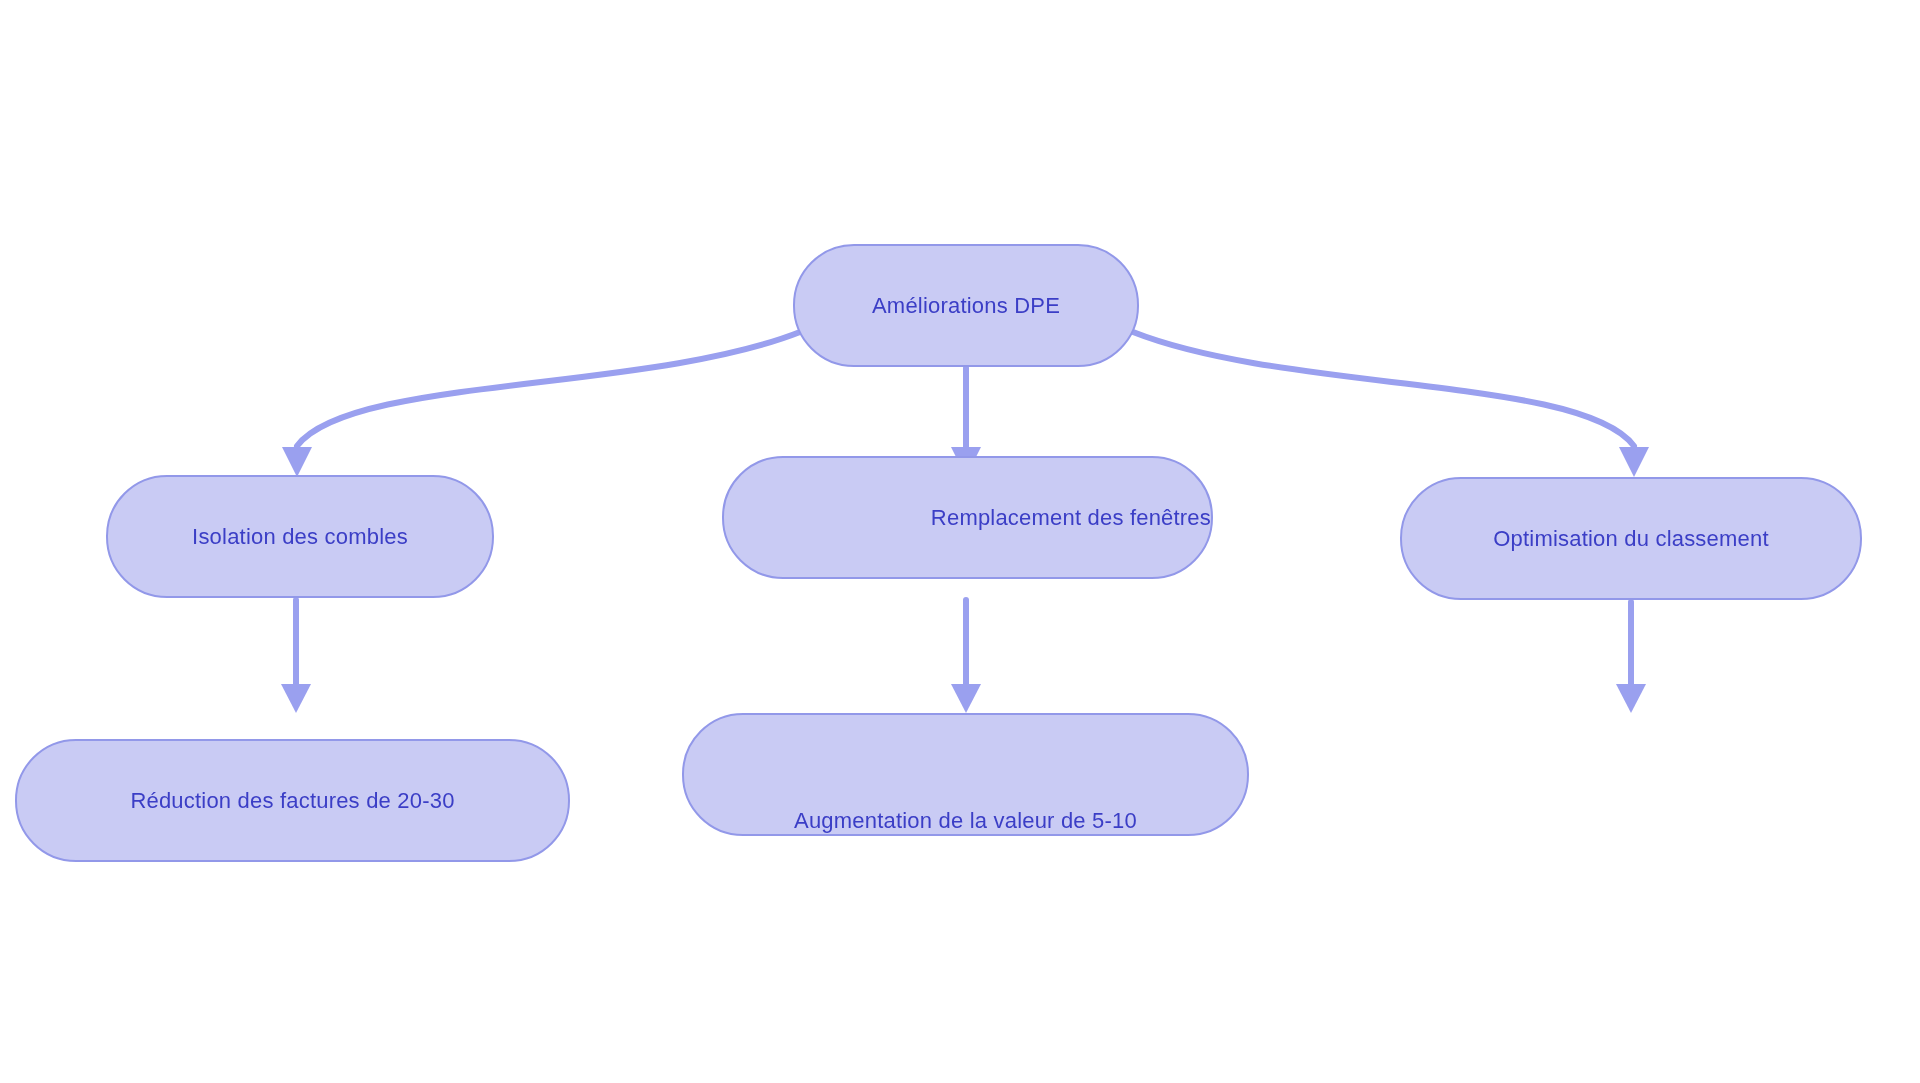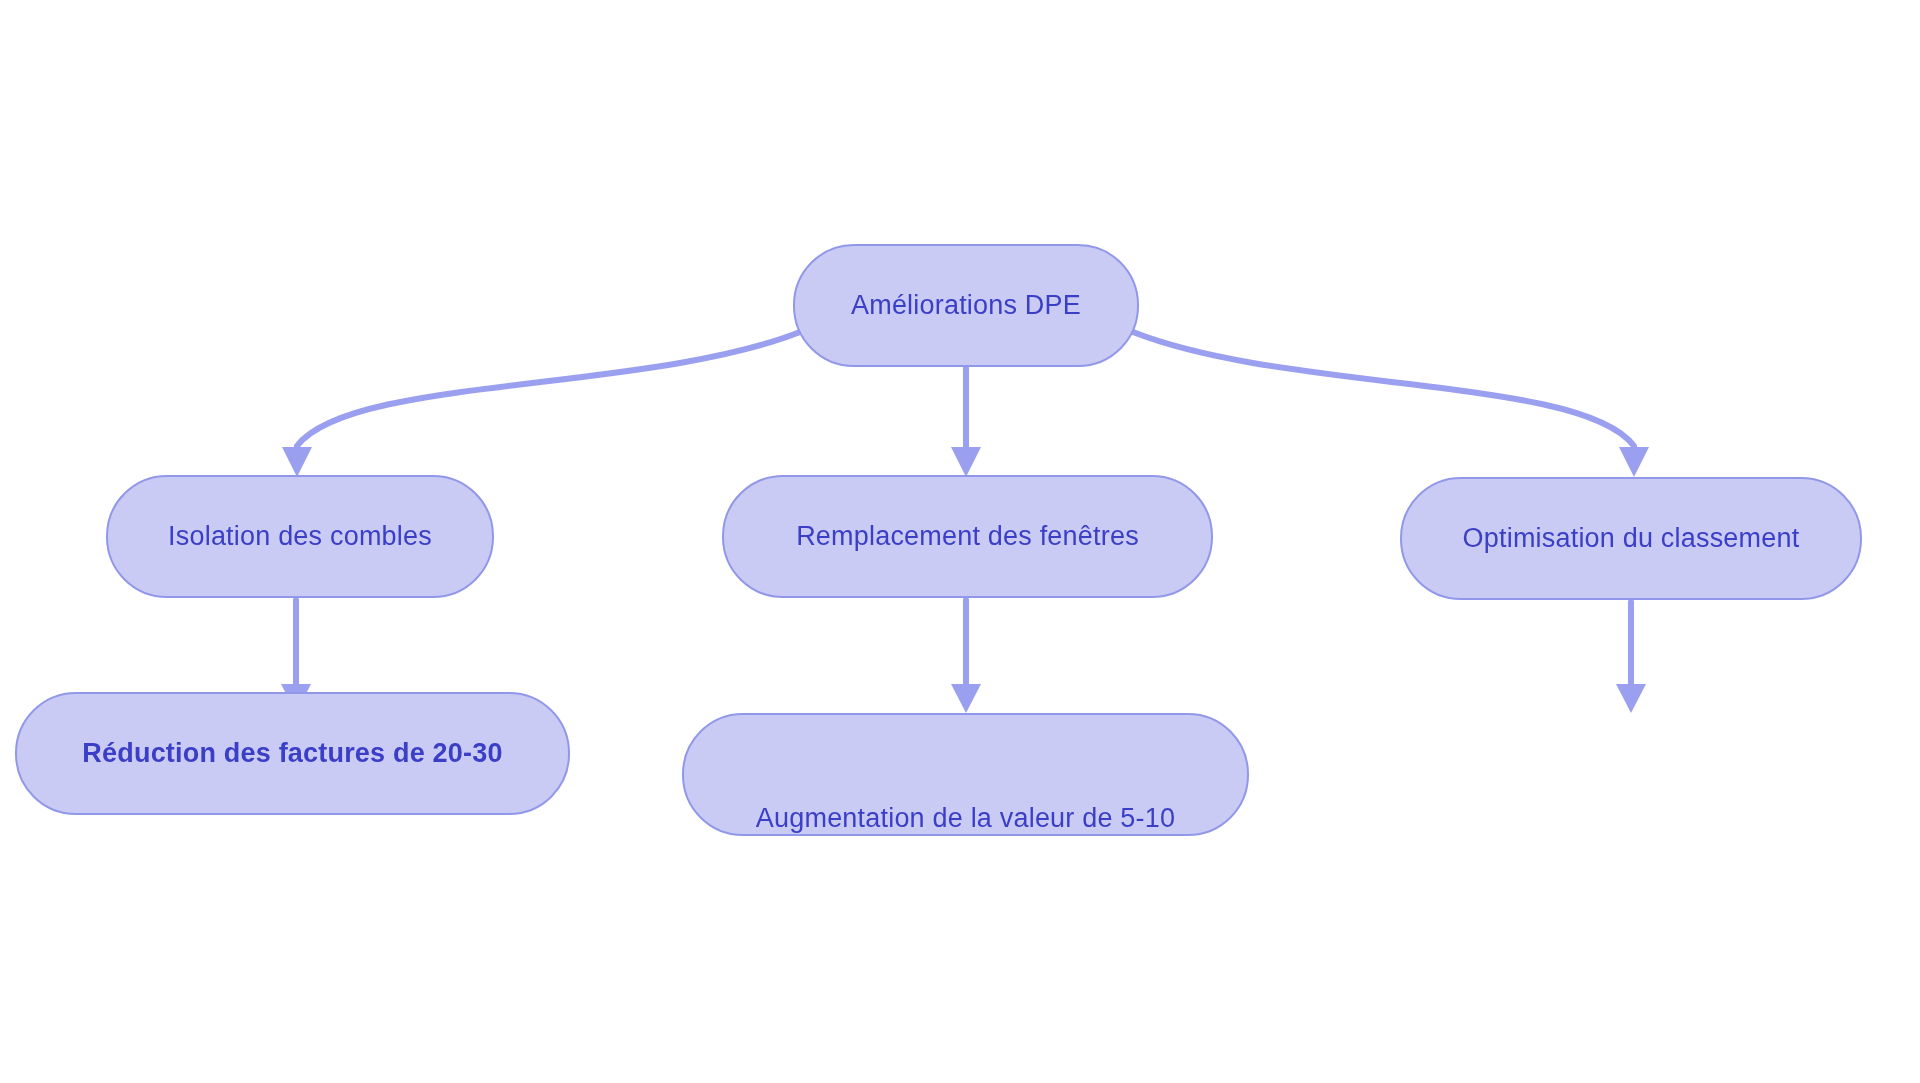--- a/index.html
+++ b/index.html
@@ -38,21 +38,21 @@
     height: 123px;
     box-sizing: border-box;
     border-radius: 61px;
     background: var(--c-node_fill, #c9cbf4);
     border: 2px solid var(--c-node_border, #9298e9);
     display: flex;
     align-items: center;
     justify-content: center;
   }
   .node .label {
-    font-size: 27px;
+    font-size: 22px;
     letter-spacing: 0.2px;
     color: var(--c-node_text, #3b3ec6);
     white-space: nowrap;
     text-align: center;
   }
 </style>
 </head>
 <body>
 
 <div class="canvas">
@@ -79,29 +79,29 @@
   </svg>
 
   <div class="node" style="left:793px; top:244px; width:346px;">
     <span class="label">Améliorations DPE</span>
   </div>
 
   <div class="node" style="left:106px; top:475px; width:388px;">
     <span class="label">Isolation des combles</span>
   </div>
 
-  <div class="node" style="left:722px; top:475px; width:491px;">
+  <div class="node" style="left:722px; top:456px; width:491px;justify-content:flex-end;">
     <span class="label">Remplacement des fenêtres</span>
   </div>
 
   <div class="node" style="left:1400px; top:477px; width:462px;">
     <span class="label">Optimisation du classement</span>
   </div>
 
-  <div class="node" style="left:15px; top:692px; width:555px;font-weight:bold;">
+  <div class="node" style="left:15px; top:739px; width:555px;">
     <span class="label">Réduction des factures de 20-30</span>
   </div>
 
   <div class="node" style="left:682px; top:713px; width:567px;align-items:flex-end;">
     <span class="label">Augmentation de la valeur de 5-10</span>
   </div>
 
 
 </div>
 

